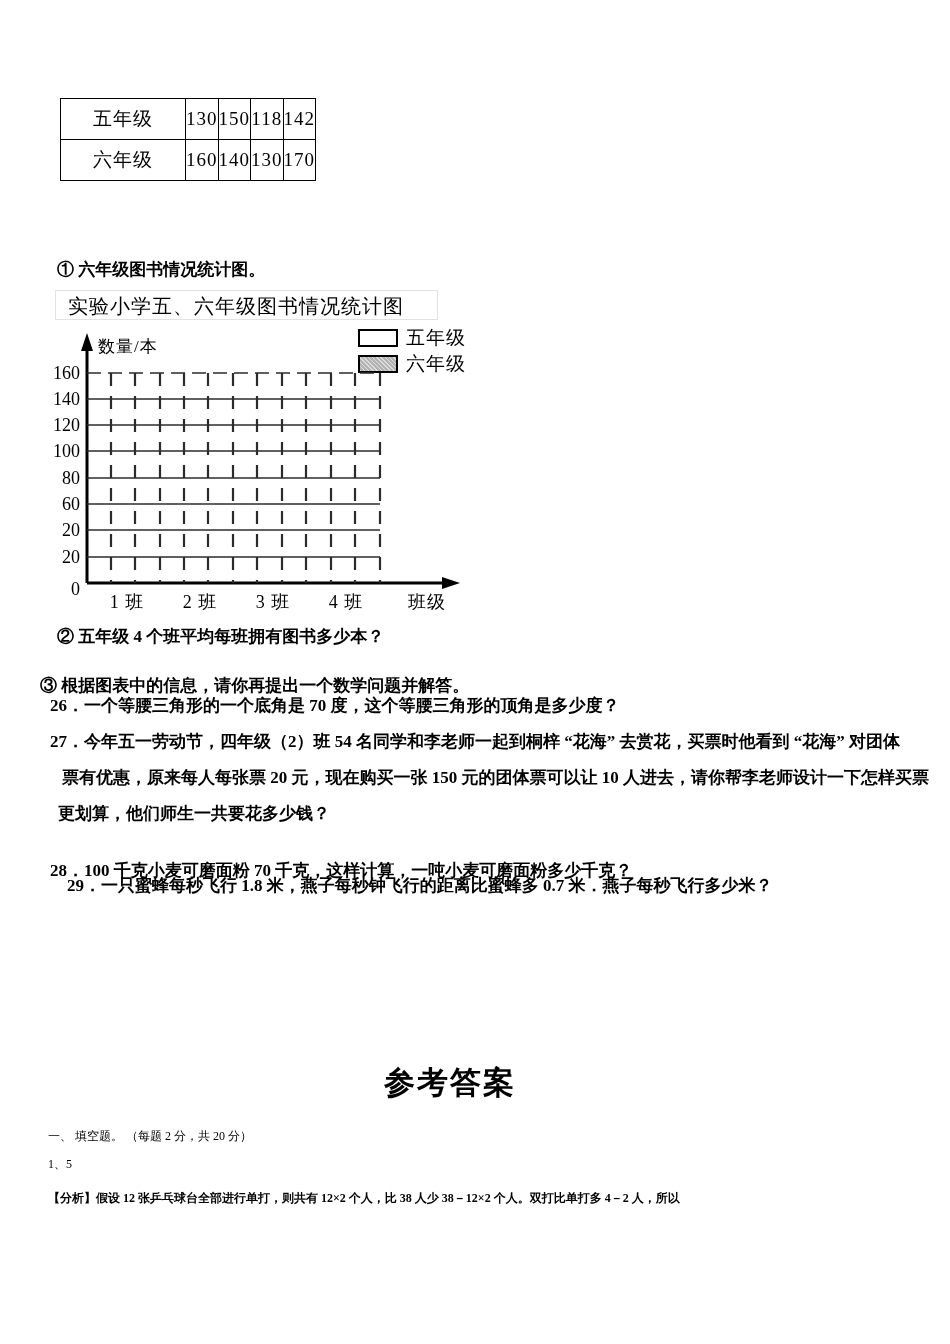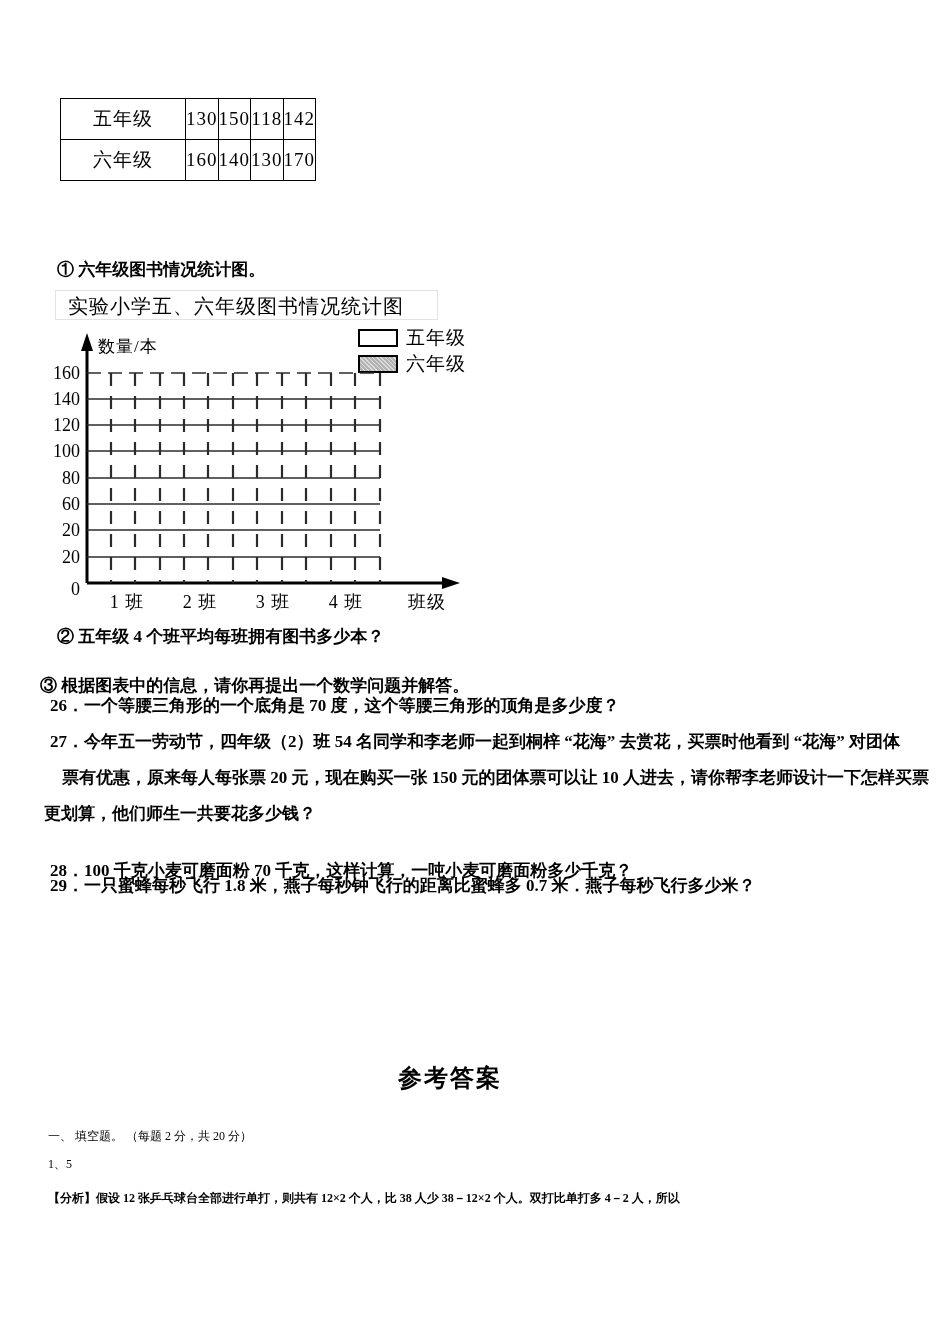--- a/index.html
+++ b/index.html
@@ -157,21 +157,21 @@
     letter-spacing: 1px;
   }
 
   
   .answers-title {
     position: absolute;
     width: 900px;
     left: 0;
     top: 1062px;
     text-align: center;
-    font-size: 24px;
+    font-size: 31px;
     font-weight: bold;
     letter-spacing: 2px;
     font-family: "Liberation Sans", "DejaVu Sans", sans-serif;
   }
   .ans-line {
     position: absolute;
     font-size: 12px;
     white-space: nowrap;
     font-family: "Liberation Serif", "DejaVu Serif", serif;
   }
@@ -271,20 +271,20 @@
   <div class="xtick" style="left:195px; top:265px; width:56px;">3 班</div>
   <div class="xtick" style="left:268px; top:265px; width:56px;">4 班</div>
   <div class="xtick" style="left:347px; top:265px; width:60px;">班级</div>
 </div>
 
 <div class="qline" style="left:57px; top:625px;">② 五年级 4 个班平均每班拥有图书多少本？</div>
 <div class="qline" style="left:40px; top:658px;margin-top:16px;">③ 根据图表中的信息，请你再提出一个数学问题并解答。</div>
 <div class="qline" style="left:50px; top:694px;">26．一个等腰三角形的一个底角是 70 度，这个等腰三角形的顶角是多少度？</div>
 <div class="qline" style="left:50px; top:730px;">27．今年五一劳动节，四年级（2）班 54 名同学和李老师一起到桐梓 “花海” 去赏花，买票时他看到 “花海” 对团体</div>
 <div class="qline" style="left:50px; top:766px;margin-left:12px;">票有优惠，原来每人每张票 20 元，现在购买一张 150 元的团体票可以让 10 人进去，请你帮李老师设计一下怎样买票</div>
-<div class="qline" style="left:44px; top:802px;text-align:center;">更划算，他们师生一共要花多少钱？</div>
+<div class="qline" style="left:58px; top:802px;text-align:center;">更划算，他们师生一共要花多少钱？</div>
 <div class="qline" style="left:50px; top:859px;">28．100 千克小麦可磨面粉 70 千克，这样计算，一吨小麦可磨面粉多少千克？</div>
-<div class="qline" style="left:50px; top:874px;">29．一只蜜蜂每秒飞行 1.8 米，燕子每秒钟飞行的距离比蜜蜂多 0.7 米．燕子每秒飞行多少米？</div>
+<div class="qline" style="left:67px; top:874px;">29．一只蜜蜂每秒飞行 1.8 米，燕子每秒钟飞行的距离比蜜蜂多 0.7 米．燕子每秒飞行多少米？</div>
 
 <div class="answers-title">参考答案</div>
 <div class="ans-line" style="left:48px; top:1128px;">一、 填空题。 （每题 2 分，共 20 分）</div>
 <div class="ans-line" style="left:48px; top:1156px;">1、5</div>
 <div class="ans-line bold" style="left:48px; top:1190px;">【分析】假设 12 张乒乓球台全部进行单打，则共有 12×2 个人，比 38 人少 38－12×2 个人。双打比单打多 4－2 人，所以</div>
 
 </body></html>

